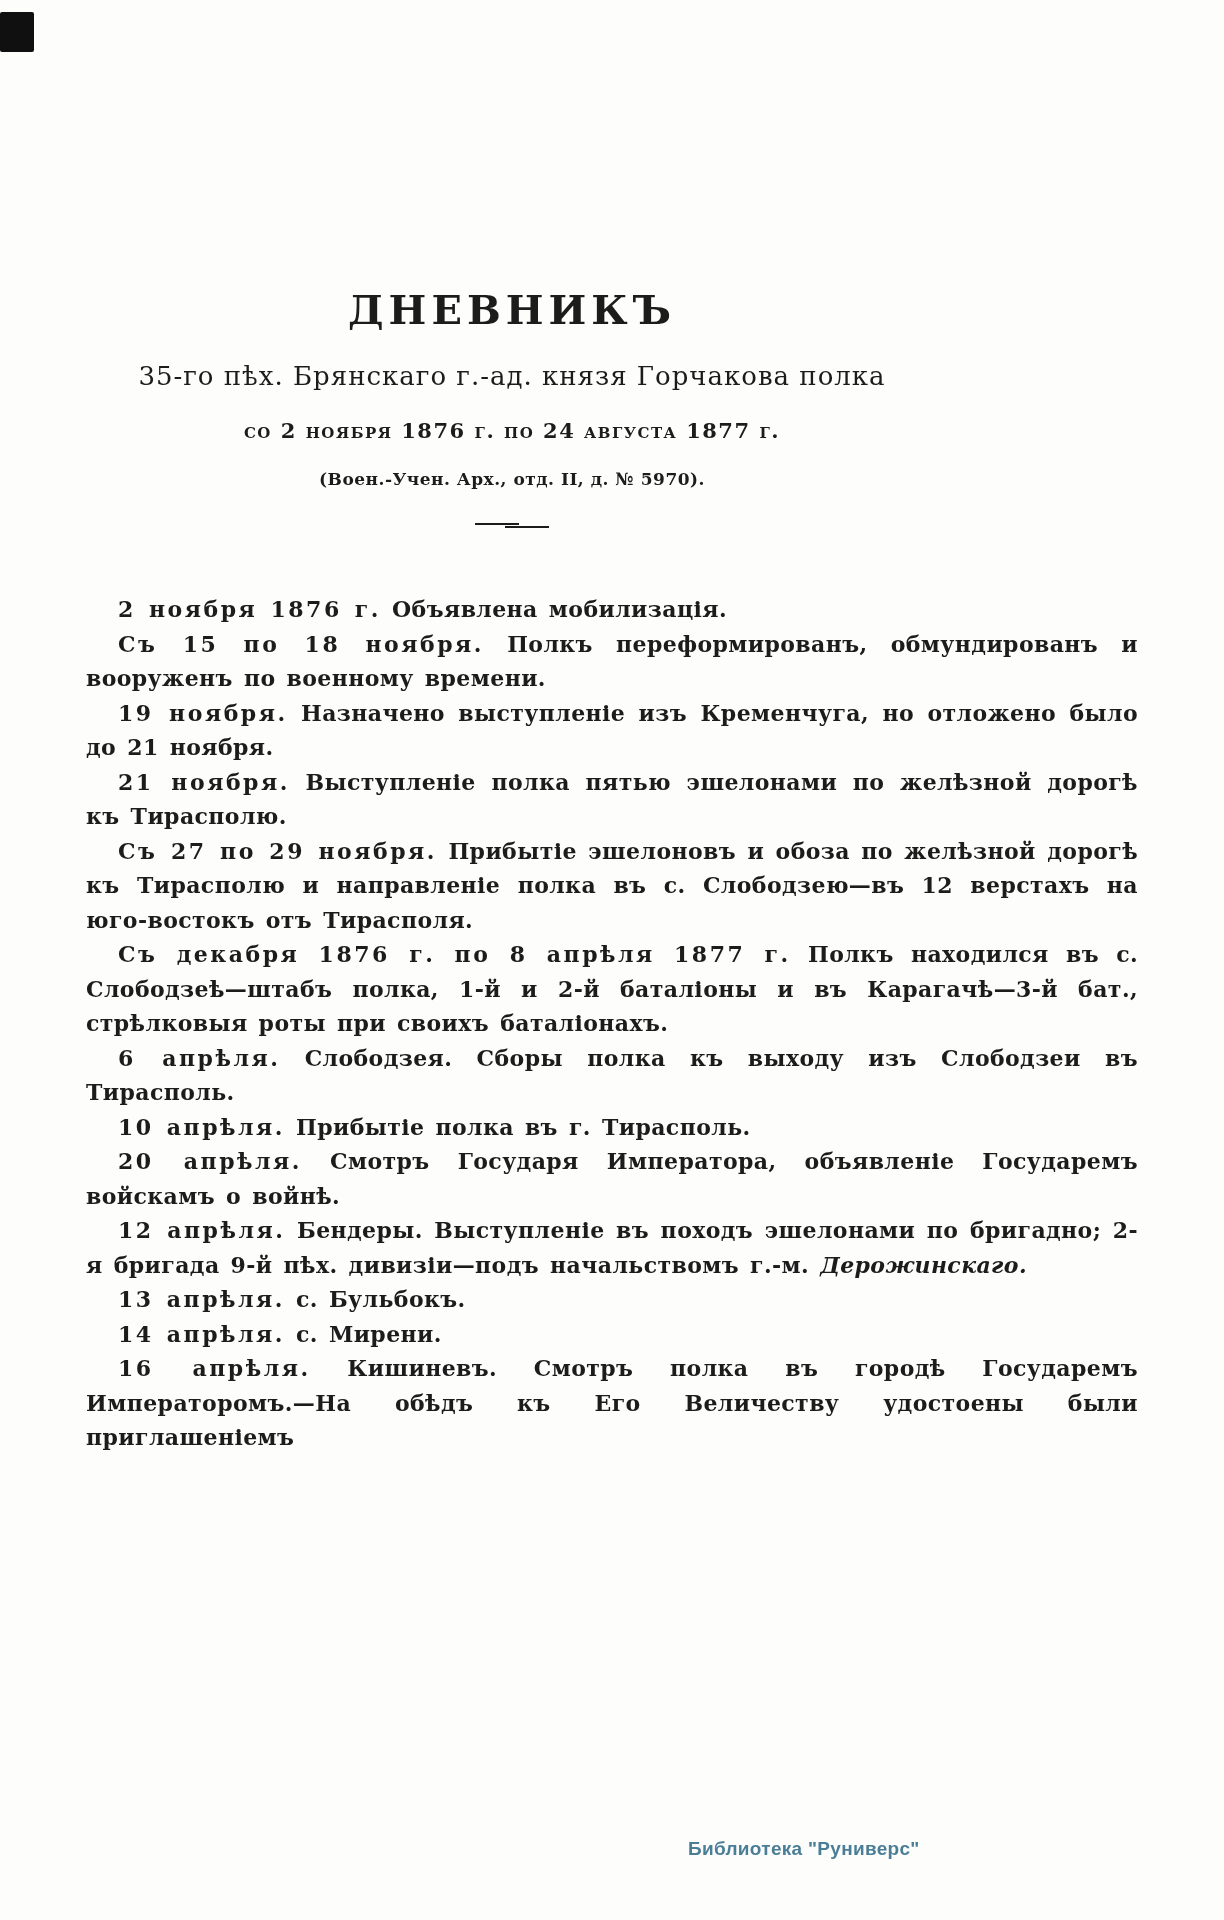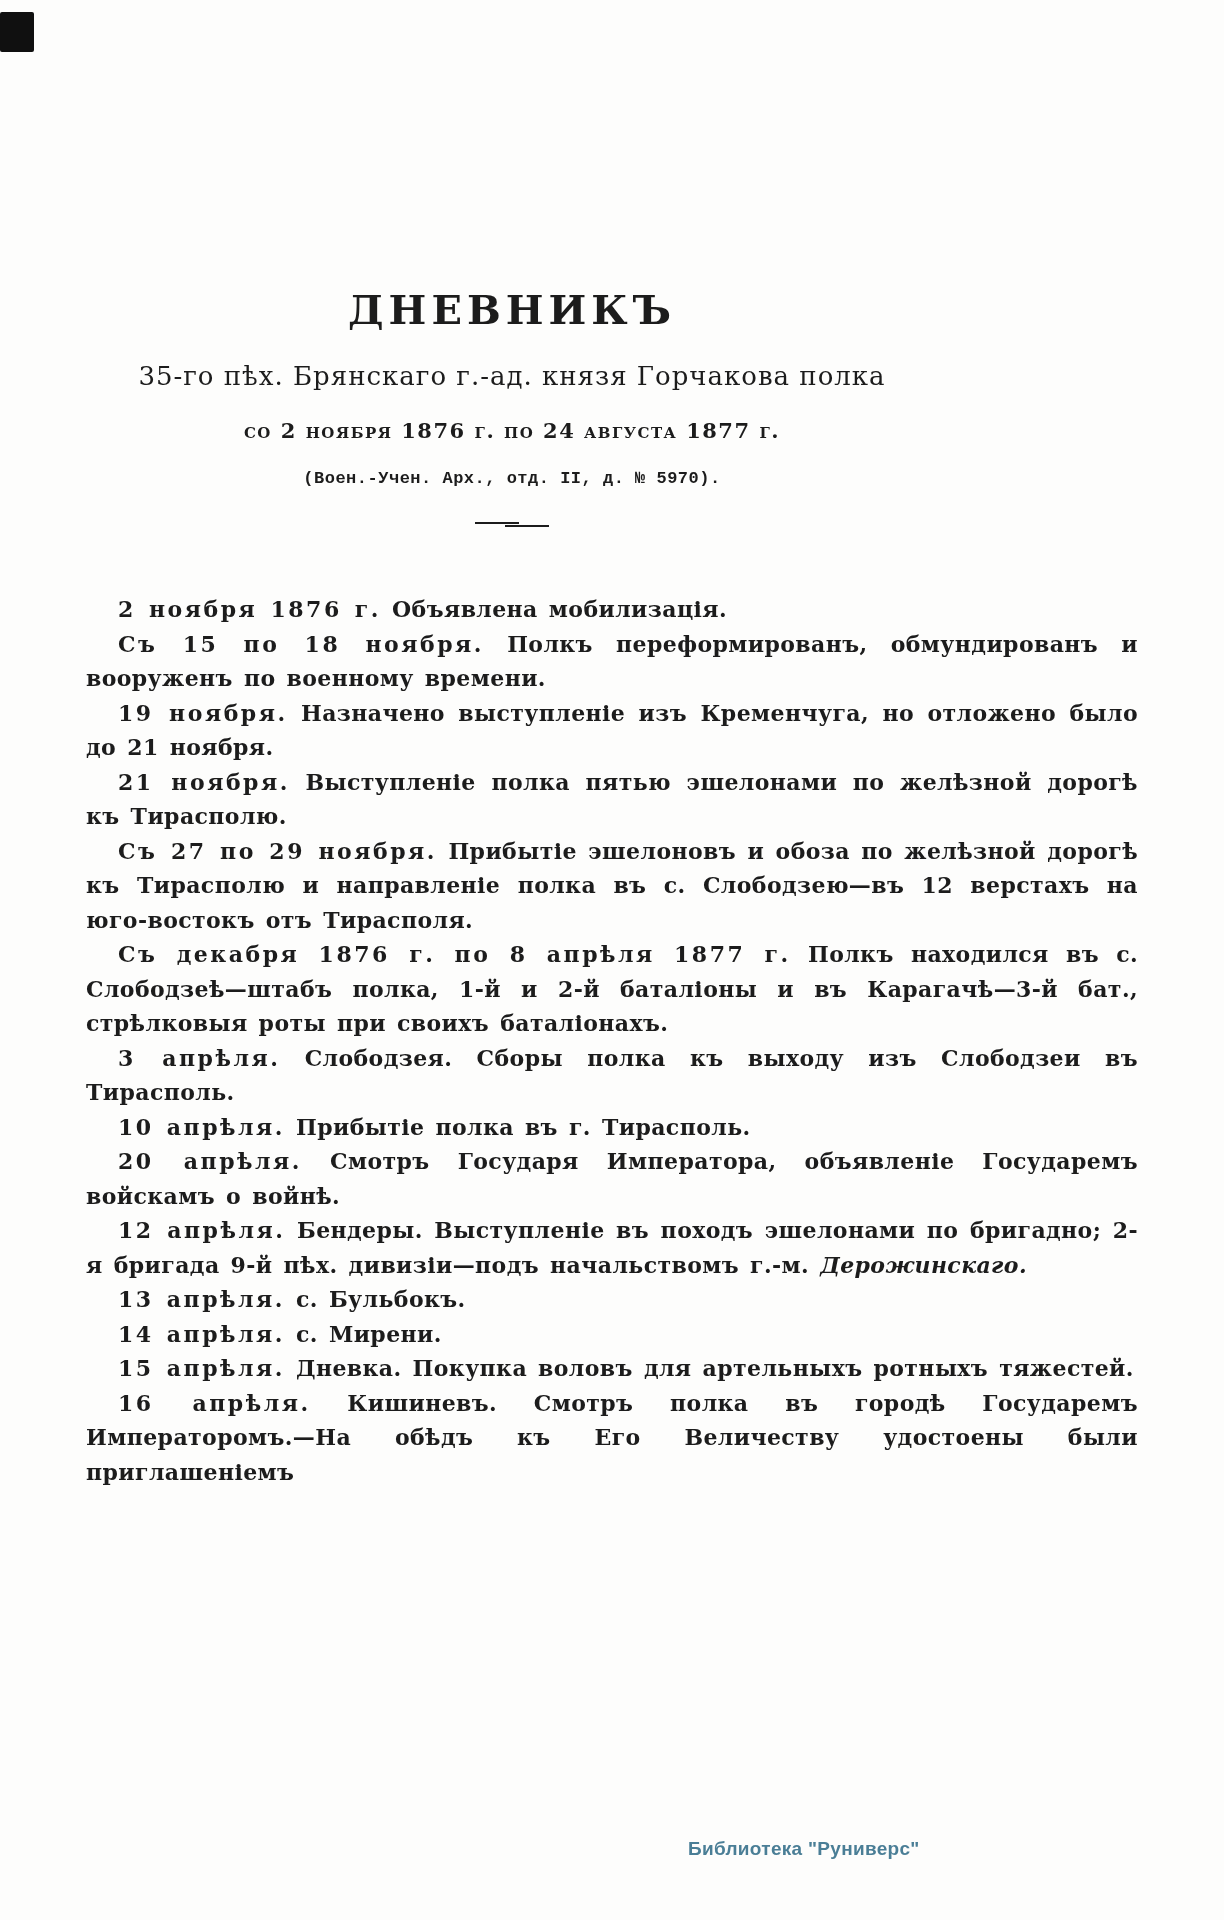--- a/index.html
+++ b/index.html
@@ -55,21 +55,20 @@
     font-size: 21px;
     font-weight: bold;
     font-variant: small-caps;
     letter-spacing: 1.5px;
   }
   .archive-note {
     margin-top: 26px;
     font-size: 17px;
     font-weight: 600;
     letter-spacing: 0.5px;
-    font-family: Liberation Mono, monospace;
   }
   .divider {
     margin: 34px auto 0;
     width: 74px;
     height: 6px;
     position: relative;
   }
   .divider::before {
     content: "";
     position: absolute;
@@ -133,25 +132,24 @@
     <div class="divider"></div>
   </header>
 
   <main class="doc-body" id="doc-body">
       <p class="para"><span class="entry-date">2 ноября 1876 г.</span> Объявлена мобилизація.</p>
       <p class="para"><span class="entry-date">Съ 15 по 18 ноября.</span> Полкъ переформированъ, обмундированъ и вооруженъ по военному времени.</p>
       <p class="para"><span class="entry-date">19 ноября.</span> Назначено выступленіе изъ Кременчуга, но отложено было до 21 ноября.</p>
       <p class="para"><span class="entry-date">21 ноября.</span> Выступленіе полка пятью эшелонами по желѣзной дорогѣ къ Тирасполю.</p>
       <p class="para"><span class="entry-date">Съ 27 по 29 ноября.</span> Прибытіе эшелоновъ и обоза по желѣзной дорогѣ къ Тирасполю и направленіе полка въ с. Слободзею—въ 12 верстахъ на юго-востокъ отъ Тирасполя.</p>
       <p class="para"><span class="entry-date">Съ декабря 1876 г. по 8 апрѣля 1877 г.</span> Полкъ находился въ с. Слободзеѣ—штабъ полка, 1-й и 2-й баталіоны и въ Карагачѣ—3-й бат., стрѣлковыя роты при своихъ баталіонахъ.</p>
-      <p class="para"><span class="entry-date">3 апрѣля.</span> Слободзея. Сборы полка къ выходу изъ Слободзеи въ Тирасполь.</p>
+      <p class="para"><span class="entry-date">6 апрѣля.</span> Слободзея. Сборы полка къ выходу изъ Слободзеи въ Тирасполь.</p>
       <p class="para"><span class="entry-date">10 апрѣля.</span> Прибытіе полка въ г. Тирасполь.</p>
       <p class="para"><span class="entry-date">20 апрѣля.</span> Смотръ Государя Императора, объявленіе Государемъ войскамъ о войнѣ.</p>
       <p class="para"><span class="entry-date">12 апрѣля.</span> Бендеры. Выступленіе въ походъ эшелонами по бригадно; 2-я бригада 9-й пѣх. дивизіи—подъ начальствомъ г.-м. <i>Дерожинскаго.</i></p>
       <p class="para"><span class="entry-date">13 апрѣля.</span> с. Бульбокъ.</p>
       <p class="para"><span class="entry-date">14 апрѣля.</span> с. Мирени.</p>
-      <p class="para"><span class="entry-date">15 апрѣля.</span> Дневка. Покупка воловъ для артельныхъ ротныхъ тяжестей.</p>
       <p class="para"><span class="entry-date">16 апрѣля.</span> Кишиневъ. Смотръ полка въ городѣ Государемъ Императоромъ.—На обѣдъ къ Его Величеству удостоены были приглашеніемъ</p>
     </main>
 
   <div class="watermark" style="color: rgb(74, 126, 150);">Библиотека "Руниверс"</div>
 
 </div>
 
 </body></html>

